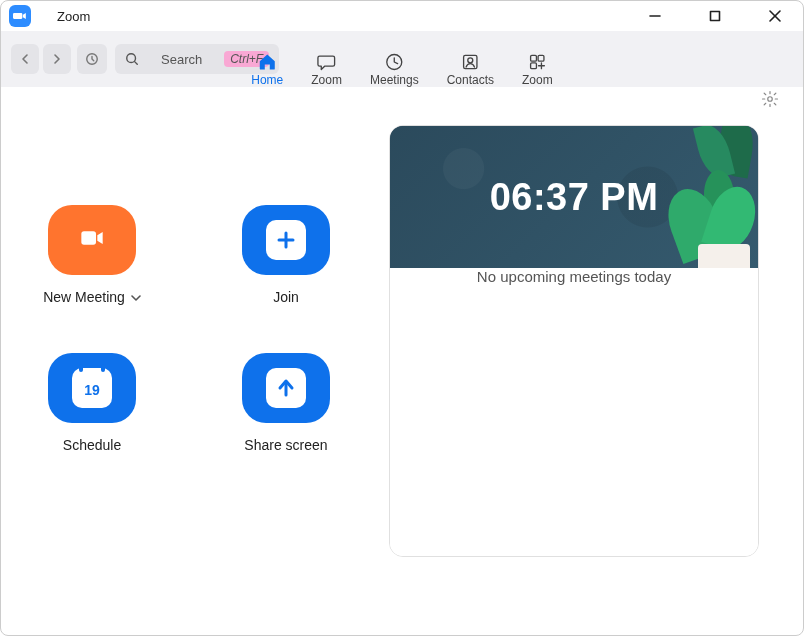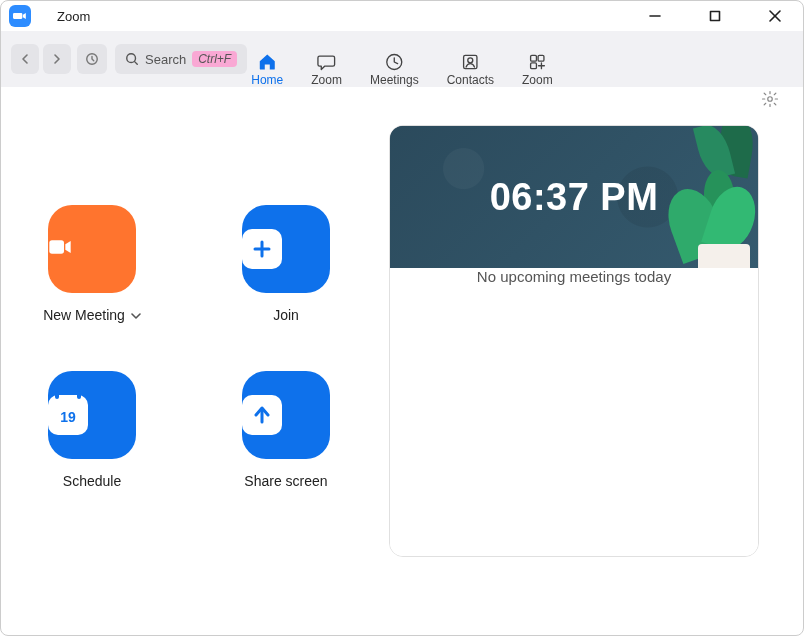--- a/index.html
+++ b/index.html
@@ -13,21 +13,21 @@
   .titlebar .app-title { font-size: 13px; color: #222; flex: 0 0 auto; }
   .titlebar .spacer { flex: 1; }
   .win-btn { width: 40px; height: 28px; display:flex; align-items:center; justify-content:center; font-size: 14px; color:#222; }
   .win-btn svg { width:12px; height:12px; }
 
   
   .toolbar { height: 56px; background: #f1f1f4; display: flex; align-items: center; padding: 0 10px; position: relative; border-bottom-left-radius: 0; }
   .nav-group { display:flex; gap:4px; align-items:center; }
   .nav-btn { width: 28px; height: 30px; background:#e4e4e8; border-radius:6px; display:flex; align-items:center; justify-content:center; color:#777; }
   .history-btn { margin-left:6px; width: 30px; height: 30px; background:#e4e4e8; border-radius:6px; display:flex; align-items:center; justify-content:center; color:#777;}
-  .search-box { margin-left:8px; height:30px; background:#e4e4e8; border-radius:6px; display:flex; align-items:center; padding:0 10px; color:#555; font-size:13px; gap:6px; }
+  .search-box { margin-left:8px; height:30px; background:#e4e4e8; border-radius:6px; display:flex; align-items:center; padding:0 10px; color:#555; font-size:13px; gap:22px; }
   .search-box .shortcut { background:#f9a8d4; border-radius:4px; padding:1px 6px; font-size:12px; color:#555;font-style:italic; }
 
   .tabs { position:absolute; left:50%; transform:translateX(-50%); display:flex; gap:28px; align-items:flex-end; height:100%; }
   .tab { display:flex; flex-direction:column; align-items:center; justify-content:center; font-size:12px; color:#444; gap:0; padding-top:4px; cursor:pointer; }
   .tab.active { color:#0E71EB; }
   .tab .tab-icon { width:22px; height:22px; display:flex; align-items:center; justify-content:center; }
   .tab .tab-icon svg { width:20px; height:20px; }
 
   .avatar-wrap { position:absolute; right:6px; top:2px; width:62px; height:52px; border:4px solid #e02424; border-radius:10px; display:flex; align-items:center; justify-content:center; }
   .avatar { width:32px; height:32px; border-radius:7px; background:#1c8a5a; color:#fff; font-size:12px; font-weight:500; display:flex; align-items:center; justify-content:center; position:relative; }
@@ -36,21 +36,21 @@
 
   
   .gear-row { height:28px; display:flex; justify-content:flex-end; padding-right:24px; align-items:center;}
   .gear-row svg { width:18px; height:18px; color:#888; }
 
   
   .content { flex:1; display:flex; padding:10px 18px 18px 18px; gap:30px; }
   .left { width: 340px; padding-top:80px; }
   .action-grid { display:grid; grid-template-columns: 1fr 1fr; column-gap: 40px; row-gap: 50px; justify-items:center;gap:48px;}
   .action-item { display:flex; flex-direction:column; align-items:center; gap:14px;}
-  .action-tile { width:88px; height:88px; border-radius:24px; display:flex; align-items:center; justify-content:flex-start; cursor:pointer;}
+  .action-tile { width:88px; height:70px; border-radius:24px; display:flex; align-items:center; justify-content:center; cursor:pointer;}
   .tile-orange { background:#ff742e; }
   .tile-blue { background:#0E71EB; }
   .action-tile .inner { width:40px; height:40px; background:#fff; border-radius:10px; display:flex; align-items:center; justify-content:center; color:inherit; }
   .tile-blue .inner { color:#0E71EB; }
   .action-tile svg { width:24px; height:24px; }
   .action-label { font-size:14px; color:#222; display:flex; align-items:center; gap:6px; }
   .action-label .chev { font-size:10px; color:#555; }
 
   .right { flex:1; }
   .meetings-card { width: 370px; height: 432px; border:1px solid #e0e0e0; border-radius:14px; overflow:hidden; display:flex; flex-direction:column; box-shadow: 0 0 0 rgba(0,0,0,0);}

